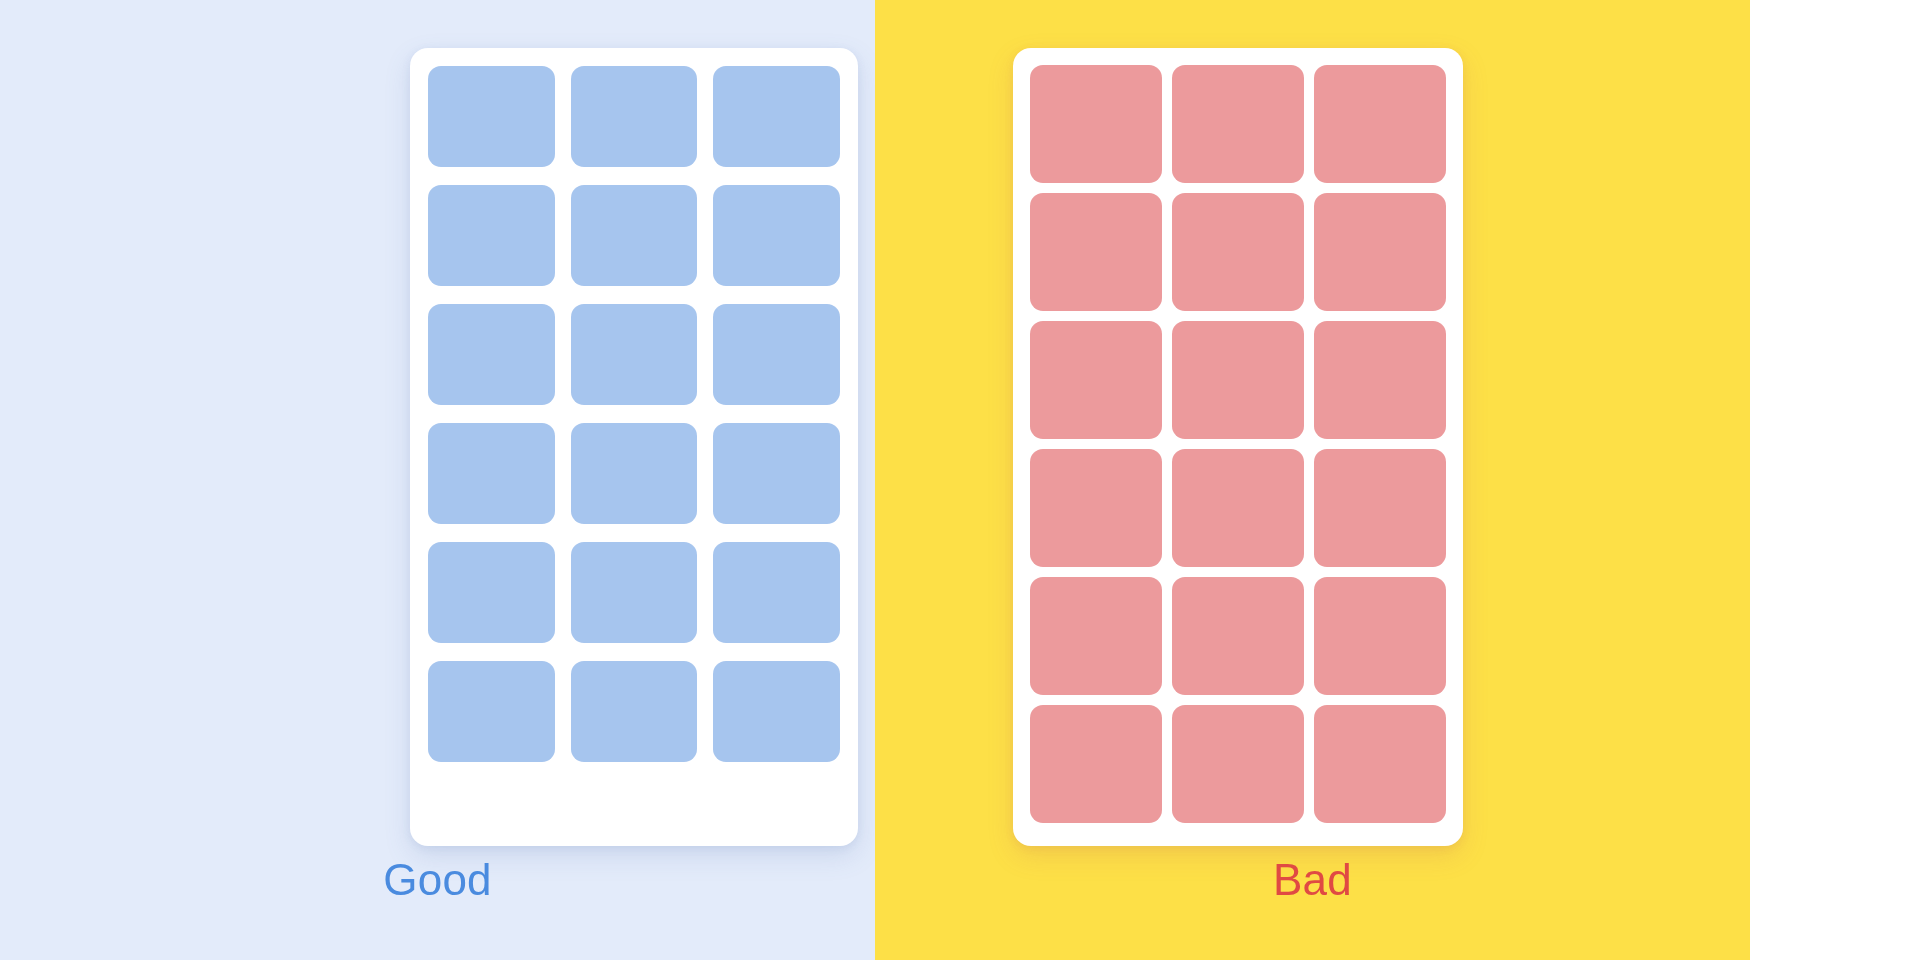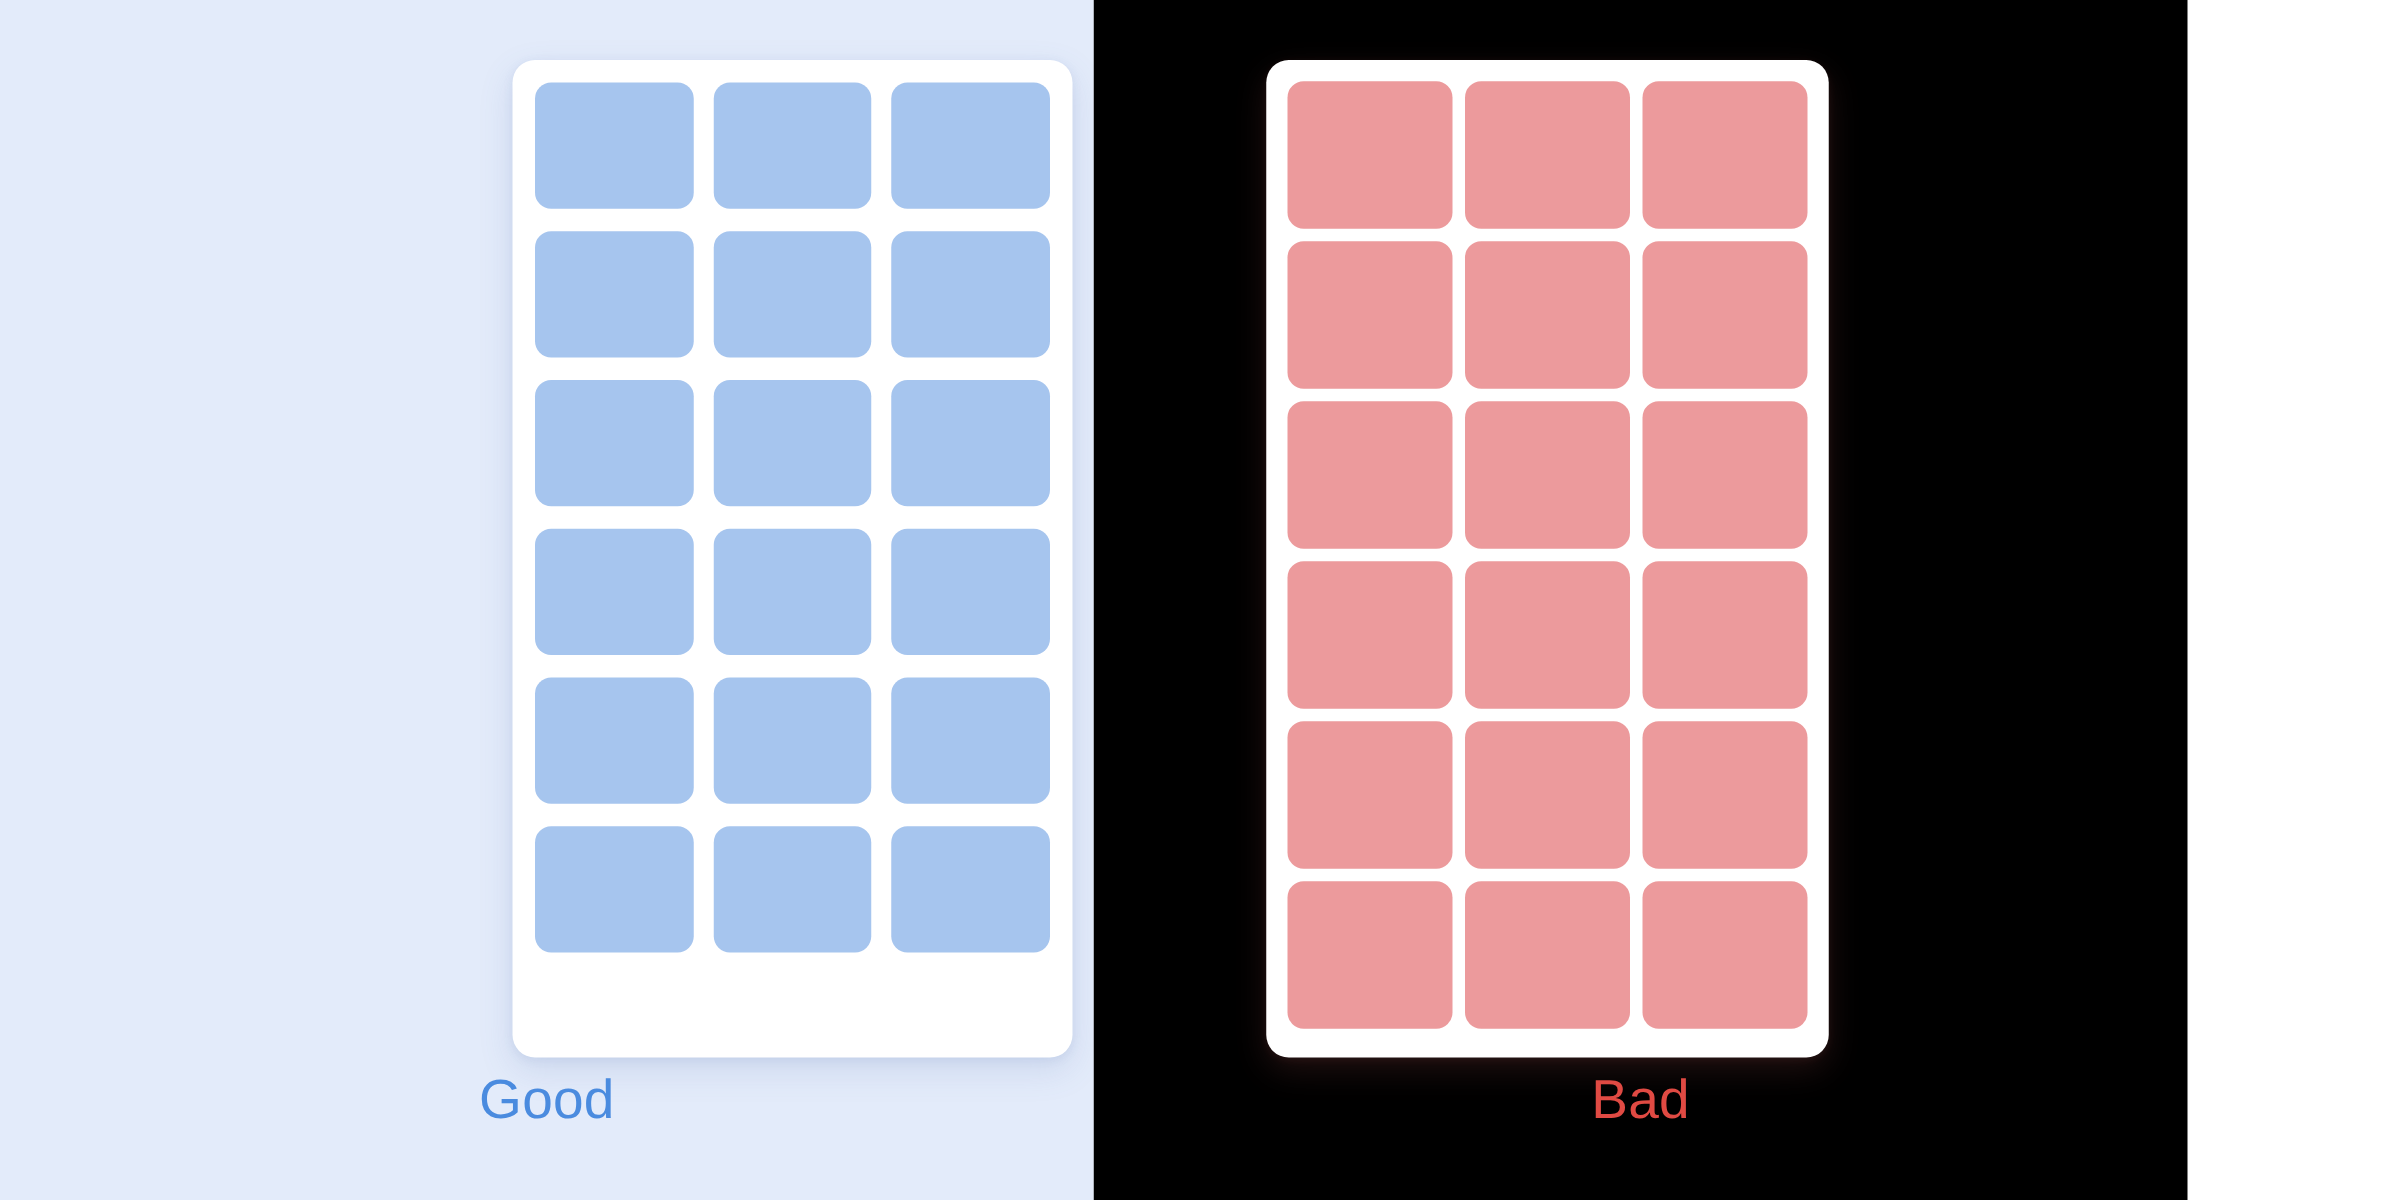--- a/index.html
+++ b/index.html
@@ -30,21 +30,21 @@
     display: flex;
     flex-direction: column;
     align-items: center;
     box-sizing: border-box;
   }
 
   .panel--good {
     background: #e3ebfa;
   }
   .panel--bad {
-    background: #000000;
+    background: #fde047;
   }
 
   
   .card-slot {
     position: absolute;
     top: 48px;
     height: 798px;
   }
   .panel--good .card-slot {
     left: 410px;

